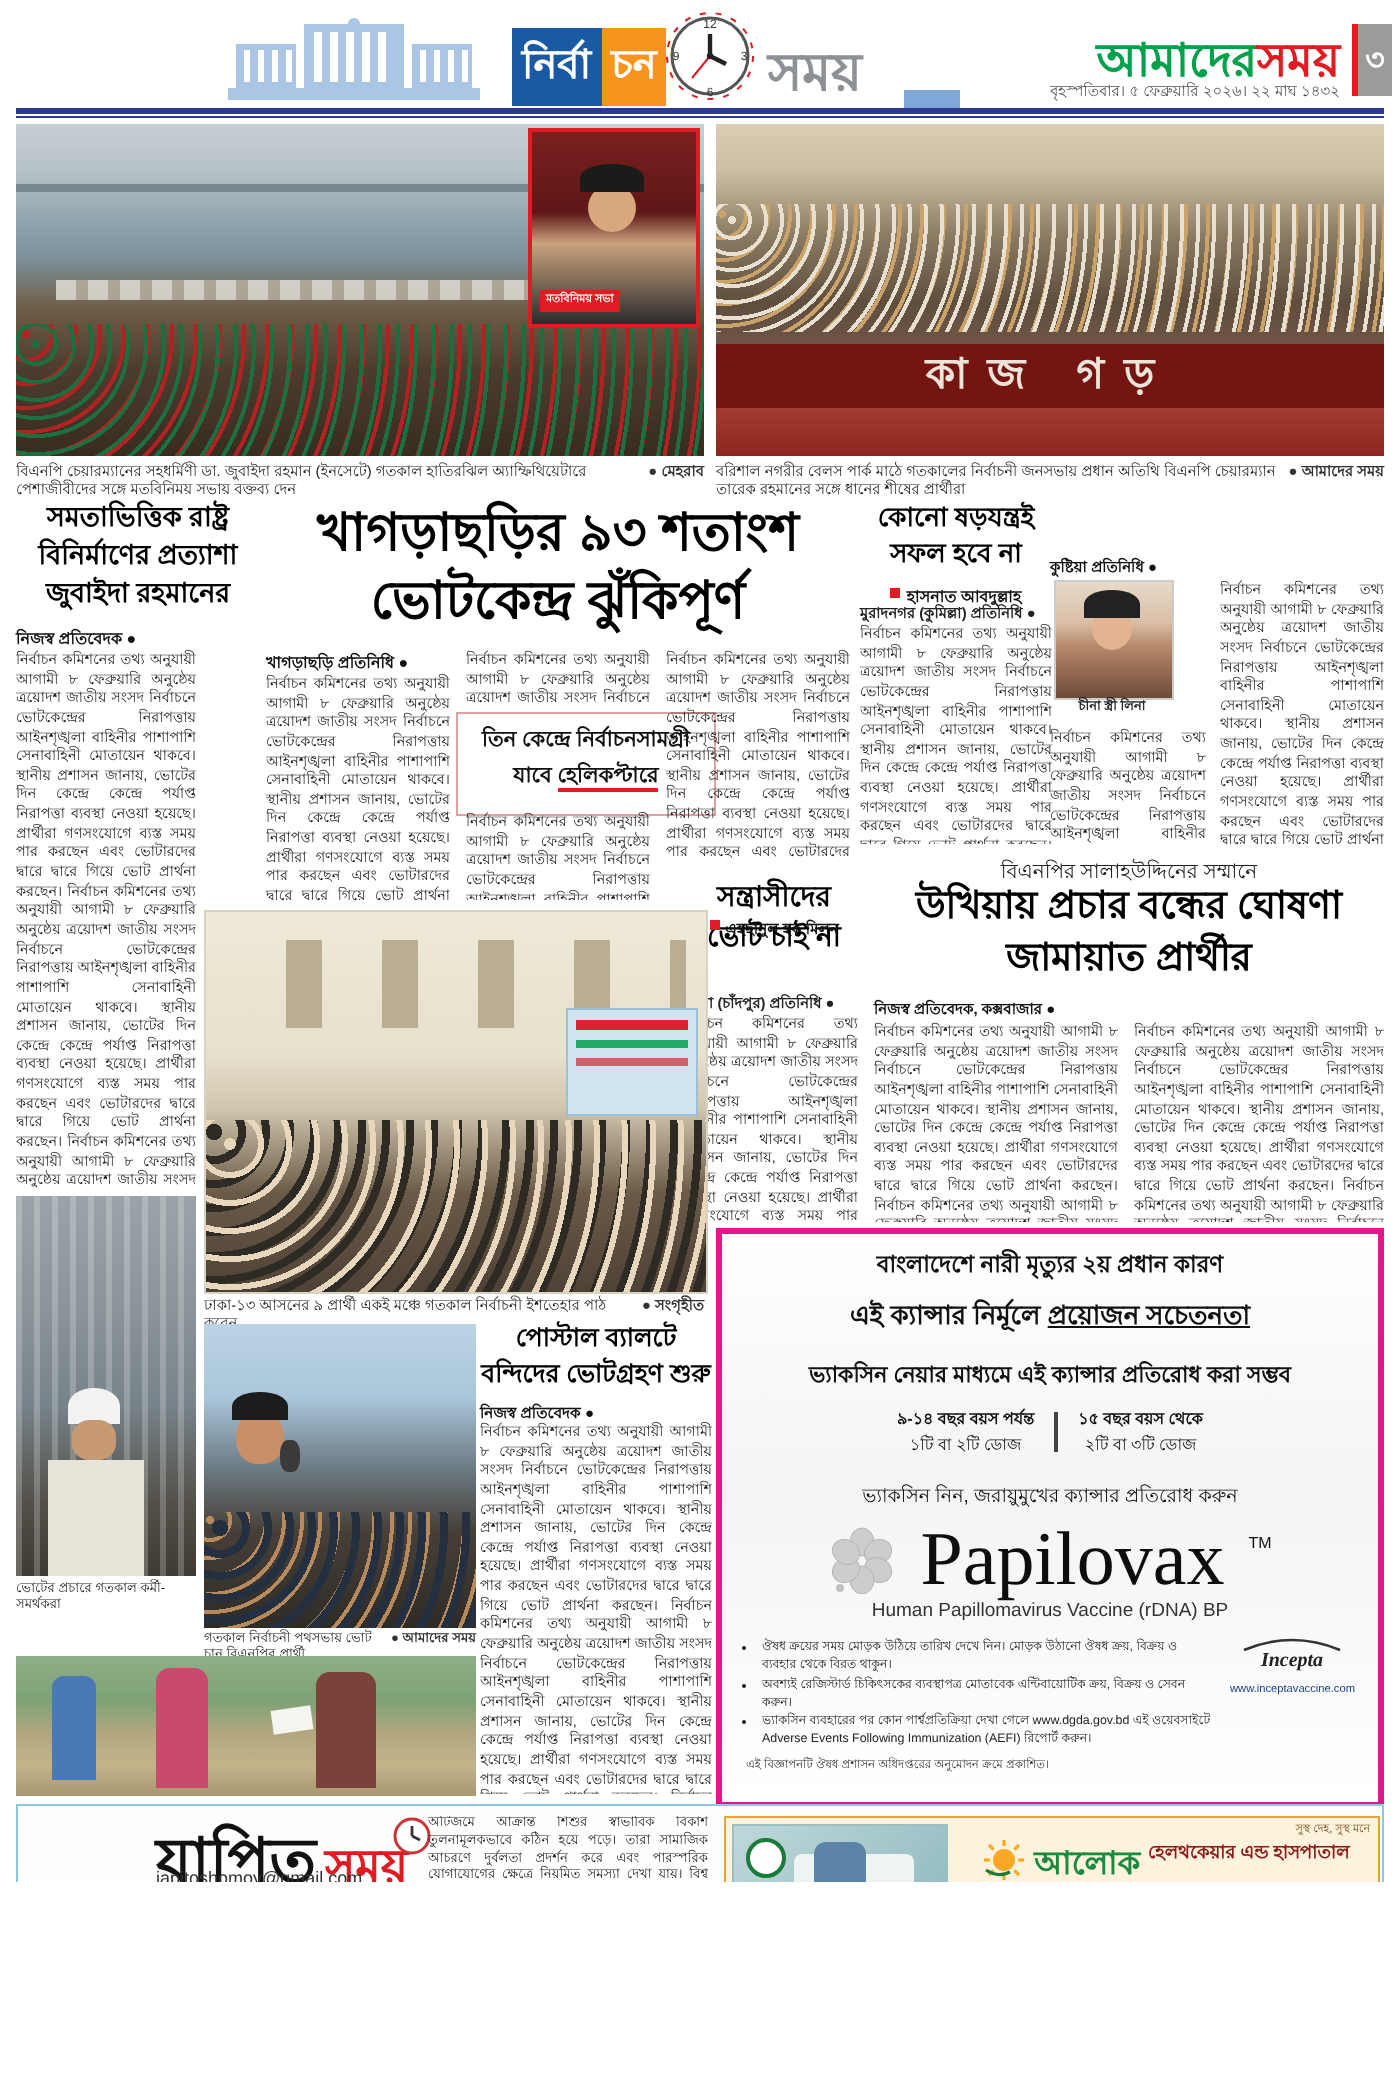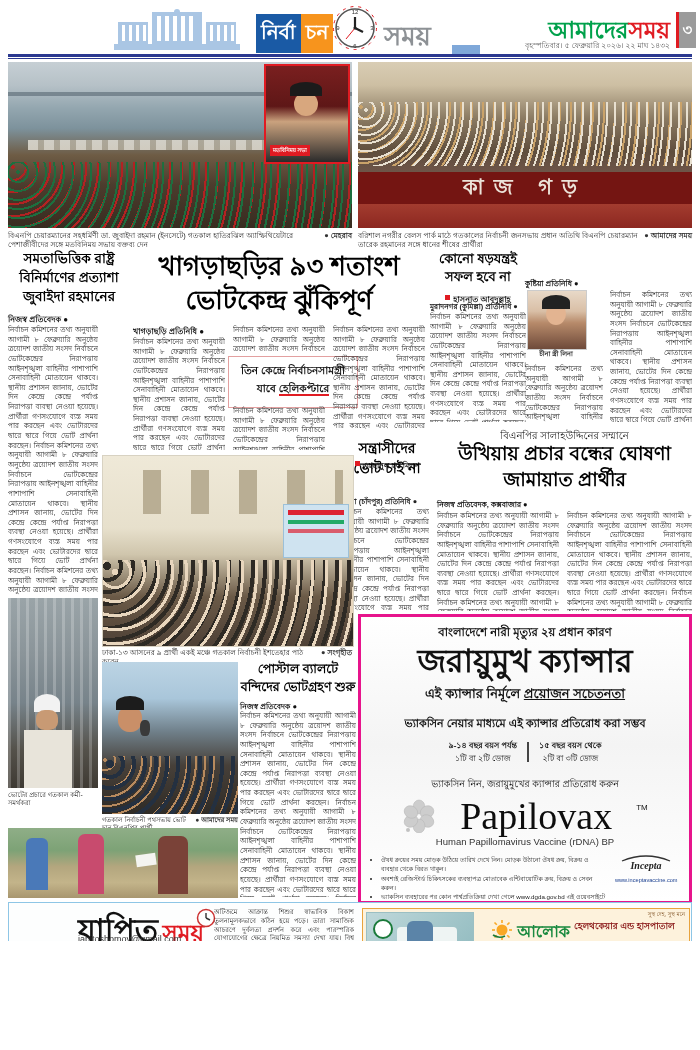--- a/index.html
+++ b/index.html
@@ -195,38 +195,37 @@
     <div class="abs" style="left:150px;top:8px;width:30px;height:58px;background:#7a4238;border-radius:7px 7px 0 0;"></div>
     <div class="abs" style="left:128px;top:26px;width:20px;height:12px;background:#f4f4f0;transform:rotate(-8deg);"></div>
   </div>
 
   <div class="abs head center" style="left:240px;top:660px;width:116px;font-size:12.5px;line-height:1.45;">পোস্টাল ব্যালটে বন্দিদের ভোটগ্রহণ শুরু</div>
   <div class="abs byline" style="left:240px;top:700px;width:116px;font-size:7.6px;">নিজস্ব প্রতিবেদক ●</div>
   <div class="abs body-text" style="left:240px;top:711px;width:116px;height:186px;">নির্বাচন কমিশনের তথ্য অনুযায়ী আগামী ৮ ফেব্রুয়ারি অনুষ্ঠেয় ত্রয়োদশ জাতীয় সংসদ নির্বাচনে ভোটকেন্দ্রের নিরাপত্তায় আইনশৃঙ্খলা বাহিনীর পাশাপাশি সেনাবাহিনী মোতায়েন থাকবে। স্থানীয় প্রশাসন জানায়, ভোটের দিন কেন্দ্রে কেন্দ্রে পর্যাপ্ত নিরাপত্তা ব্যবস্থা নেওয়া হয়েছে। প্রার্থীরা গণসংযোগে ব্যস্ত সময় পার করছেন এবং ভোটারদের দ্বারে দ্বারে গিয়ে ভোট প্রার্থনা করছেন। নির্বাচন কমিশনের তথ্য অনুযায়ী আগামী ৮ ফেব্রুয়ারি অনুষ্ঠেয় ত্রয়োদশ জাতীয় সংসদ নির্বাচনে ভোটকেন্দ্রের নিরাপত্তায় আইনশৃঙ্খলা বাহিনীর পাশাপাশি সেনাবাহিনী মোতায়েন থাকবে। স্থানীয় প্রশাসন জানায়, ভোটের দিন কেন্দ্রে কেন্দ্রে পর্যাপ্ত নিরাপত্তা ব্যবস্থা নেওয়া হয়েছে। প্রার্থীরা গণসংযোগে ব্যস্ত সময় পার করছেন এবং ভোটারদের দ্বারে দ্বারে গিয়ে ভোট প্রার্থনা করছেন। নির্বাচন কমিশনের তথ্য অনুযায়ী আগামী ৮ ফেব্রুয়ারি অনুষ্ঠেয় ত্রয়োদশ জাতীয় সংসদ নির্বাচনে ভোটকেন্দ্রের নিরাপত্তায় আইনশৃঙ্খলা বাহিনীর পাশাপাশি সেনাবাহিনী মোতায়েন থাকবে। স্থানীয় প্রশাসন জানায়, ভোটের দিন কেন্দ্রে কেন্দ্রে পর্যাপ্ত নিরাপত্তা ব্যবস্থা নেওয়া হয়েছে। প্রার্থীরা গণসংযোগে ব্যস্ত সময় পার করছেন এবং ভোটারদের দ্বারে দ্বারে গিয়ে ভোট প্রার্থনা করছেন।</div>
 
   <div class="ad-pink" style="left:358px;top:614px;width:328px;height:284px;">
     <div class="center bold" style="margin-top:7px;font-size:11.5px;">বাংলাদেশে নারী মৃত্যুর ২য় প্রধান কারণ</div>
-    <div class="center bold" style="margin-top:1px;font-size:32px;line-height:1.1;">জরায়ুমুখ ক্যান্সার</div>
     <div class="center" style="margin-top:5px;font-size:13px;font-weight:bold;">
       <span>এই ক্যান্সার নির্মূলে </span><span style="text-decoration:underline;">প্রয়োজন সচেতনতা</span>
     </div>
     <div class="center bold" style="margin-top:10px;font-size:11px;">ভ্যাকসিন নেয়ার মাধ্যমে এই ক্যান্সার প্রতিরোধ করা সম্ভব</div>
     <div style="display:flex;justify-content:center;gap:10px;margin-top:5px;align-items:center;">
       <div class="center">
         <div style="font-size:8px;font-weight:bold;">৯-১৪ বছর বয়স পর্যন্ত</div>
         <div style="font-size:8px;">১টি বা ২টি ডোজ</div>
       </div>
       <div style="width:2px;height:20px;background:#444;"></div>
       <div class="center">
         <div style="font-size:8px;font-weight:bold;">১৫ বছর বয়স থেকে</div>
         <div style="font-size:8px;">২টি বা ৩টি ডোজ</div>
       </div>
     </div>
     <div class="center" style="margin-top:12px;font-size:9.5px;">ভ্যাকসিন নিন, জরায়ুমুখের ক্যান্সার প্রতিরোধ করুন</div>
-    <div style="display:flex;justify-content:center;align-items:center;gap:24px;margin-top:2px;">
+    <div style="display:flex;justify-content:center;align-items:center;gap:12px;margin-top:2px;">
       <svg width="34" height="34" viewBox="0 0 34 34">
         <g fill="#cdcdcd" stroke="#b5b5b5" stroke-width="0.5">
           <ellipse cx="17" cy="8" rx="6" ry="7"></ellipse>
             <ellipse cx="25" cy="13" rx="6" ry="7" transform="rotate(60 25 13)"></ellipse>
           <ellipse cx="25" cy="22" rx="6" ry="7" transform="rotate(120 25 22)"></ellipse>
             <ellipse cx="17" cy="27" rx="6" ry="7"></ellipse>
           <ellipse cx="9" cy="22" rx="6" ry="7" transform="rotate(60 9 22)"></ellipse>
             <ellipse cx="9" cy="13" rx="6" ry="7" transform="rotate(120 9 13)"></ellipse>
         </g>
         <circle cx="6" cy="31" r="2" fill="#c2c2c2"></circle>

